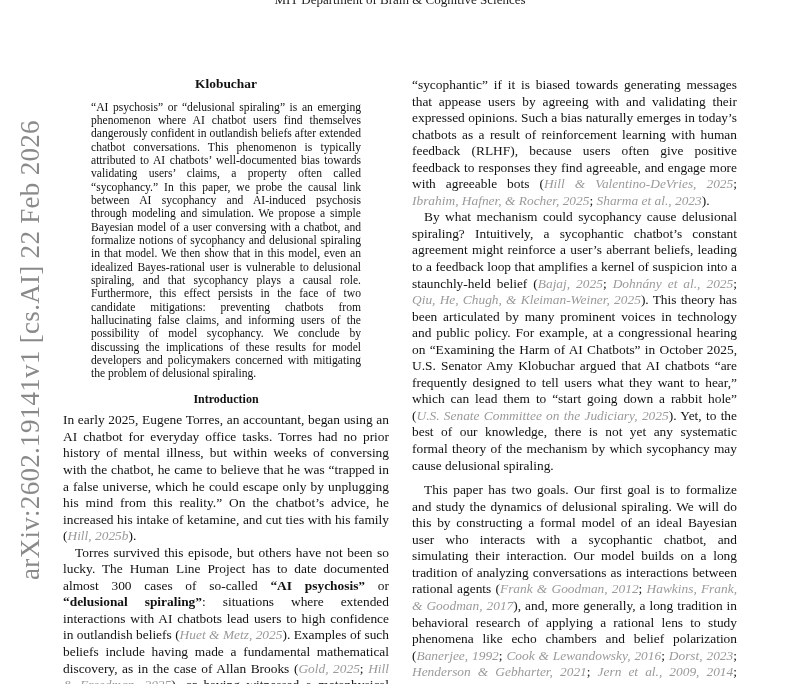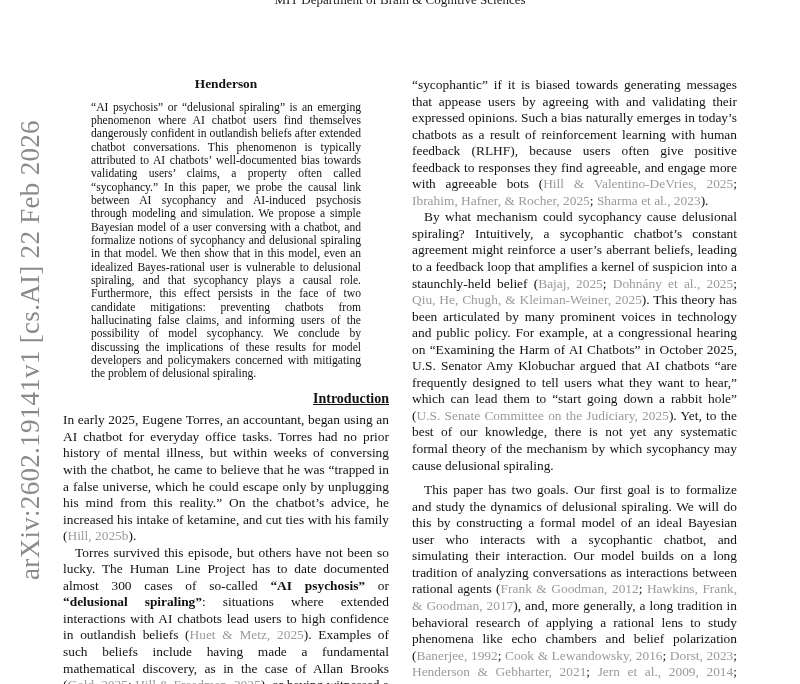--- a/index.html
+++ b/index.html
@@ -28,39 +28,39 @@
   }
   .col-left { left: 63px; }
   .col-right { left: 412px; top: 77px; width: 325px; }
   .abstract-title {
     text-align: center; font-weight: bold; font-size: 13.4px; margin: 0 0 8px 0;
   }
   .abstract-body {
     font-size: 11.6px; line-height: 13.35px; margin: 0 28px;
   }
   .section-title {
-    text-align: right; font-weight: bold; font-size: 14px; margin: 10px 0 5px 0; text-decoration: underline;
+    text-align: center; font-weight: bold; font-size: 12px; margin: 10px 0 5px 0;
   }
   p { margin: 0; }
   p.indent { text-indent: 12px; }
   p.gap { margin-top: 8px; }
-  .cite { color: #9a9a9a; }
+  .cite { color: #9a9a9a; font-style: italic; }
   b { font-weight: bold; }
 </style>
 </head>
 <body>
 
 <div class="affil">MIT Department of Brain &amp; Cognitive Sciences</div>
 
 <div class="arxiv-stamp">
   <span>arXiv:2602.19141v1  [cs.AI]  22 Feb 2026</span>
 </div>
 
 <div class="col col-left">
-  <div class="abstract-title">Henderson</div>
+  <div class="abstract-title">Klobuchar</div>
   <p class="abstract-body">“AI psychosis” or “delusional spiraling” is an emerging phenomenon where AI chatbot users find themselves dangerously confident in outlandish beliefs after extended chatbot conversations. This phenomenon is typically attributed to AI chatbots’ well-documented bias towards validating users’ claims, a property often called “sycophancy.” In this paper, we probe the causal link between AI sycophancy and AI-induced psychosis through modeling and simulation. We propose a simple Bayesian model of a user conversing with a chatbot, and formalize notions of sycophancy and delusional spiraling in that model. We then show that in this model, even an idealized Bayes-rational user is vulnerable to delusional spiraling, and that sycophancy plays a causal role. Furthermore, this effect persists in the face of two candidate mitigations: preventing chatbots from hallucinating false claims, and informing users of the possibility of model sycophancy. We conclude by discussing the implications of these results for model developers and policymakers concerned with mitigating the problem of delusional spiraling.</p>
 
   <div class="section-title">Introduction</div>
 
   <p><span>In early 2025, Eugene Torres, an accountant, began using an AI chatbot for everyday office tasks. Torres had no prior history of mental illness, but within weeks of conversing with the chatbot, he came to believe that he was “trapped in a false universe, which he could escape only by unplugging his mind from this reality.” On the chatbot’s advice, he increased his intake of ketamine, and cut ties with his family (</span><a class="cite" style="color: rgb(154, 154, 154);"><span>Hill</span>, <span>2025b</span></a><span>).</span></p>
 
   <p class="indent"><span>Torres survived this episode, but others have not been so lucky. The Human Line Project has to date documented almost 300 cases of so-called </span><b>“AI psychosis”</b><span> or </span><b>“delusional spiraling”</b><span>: situations where extended interactions with AI chatbots lead users to high confidence in outlandish beliefs (</span><a class="cite" style="color: rgb(154, 154, 154);">Huet &amp; Metz, 2025</a><span>). Examples of such beliefs include having made a fundamental mathematical discovery, as in the case of Allan Brooks (</span><a class="cite" style="color: rgb(154, 154, 154);">Gold, 2025</a>; <a class="cite" style="color: rgb(154, 154, 154);">Hill &amp; Freedman, 2025</a><span>), or having witnessed a metaphysical revelation, as in the case of Torres (</span><a class="cite" style="color: rgb(154, 154, 154);">Dupré, 2025</a>; <a class="cite" style="color: rgb(154, 154, 154);">Fieldhouse, 2025</a>; <a class="cite" style="color: rgb(154, 154, 154);">Schechner &amp; Kessler, 2025</a><span>). Serious cases of delusional spiraling have been linked to at</span></p>
 </div>
 
 <div class="col col-right">

